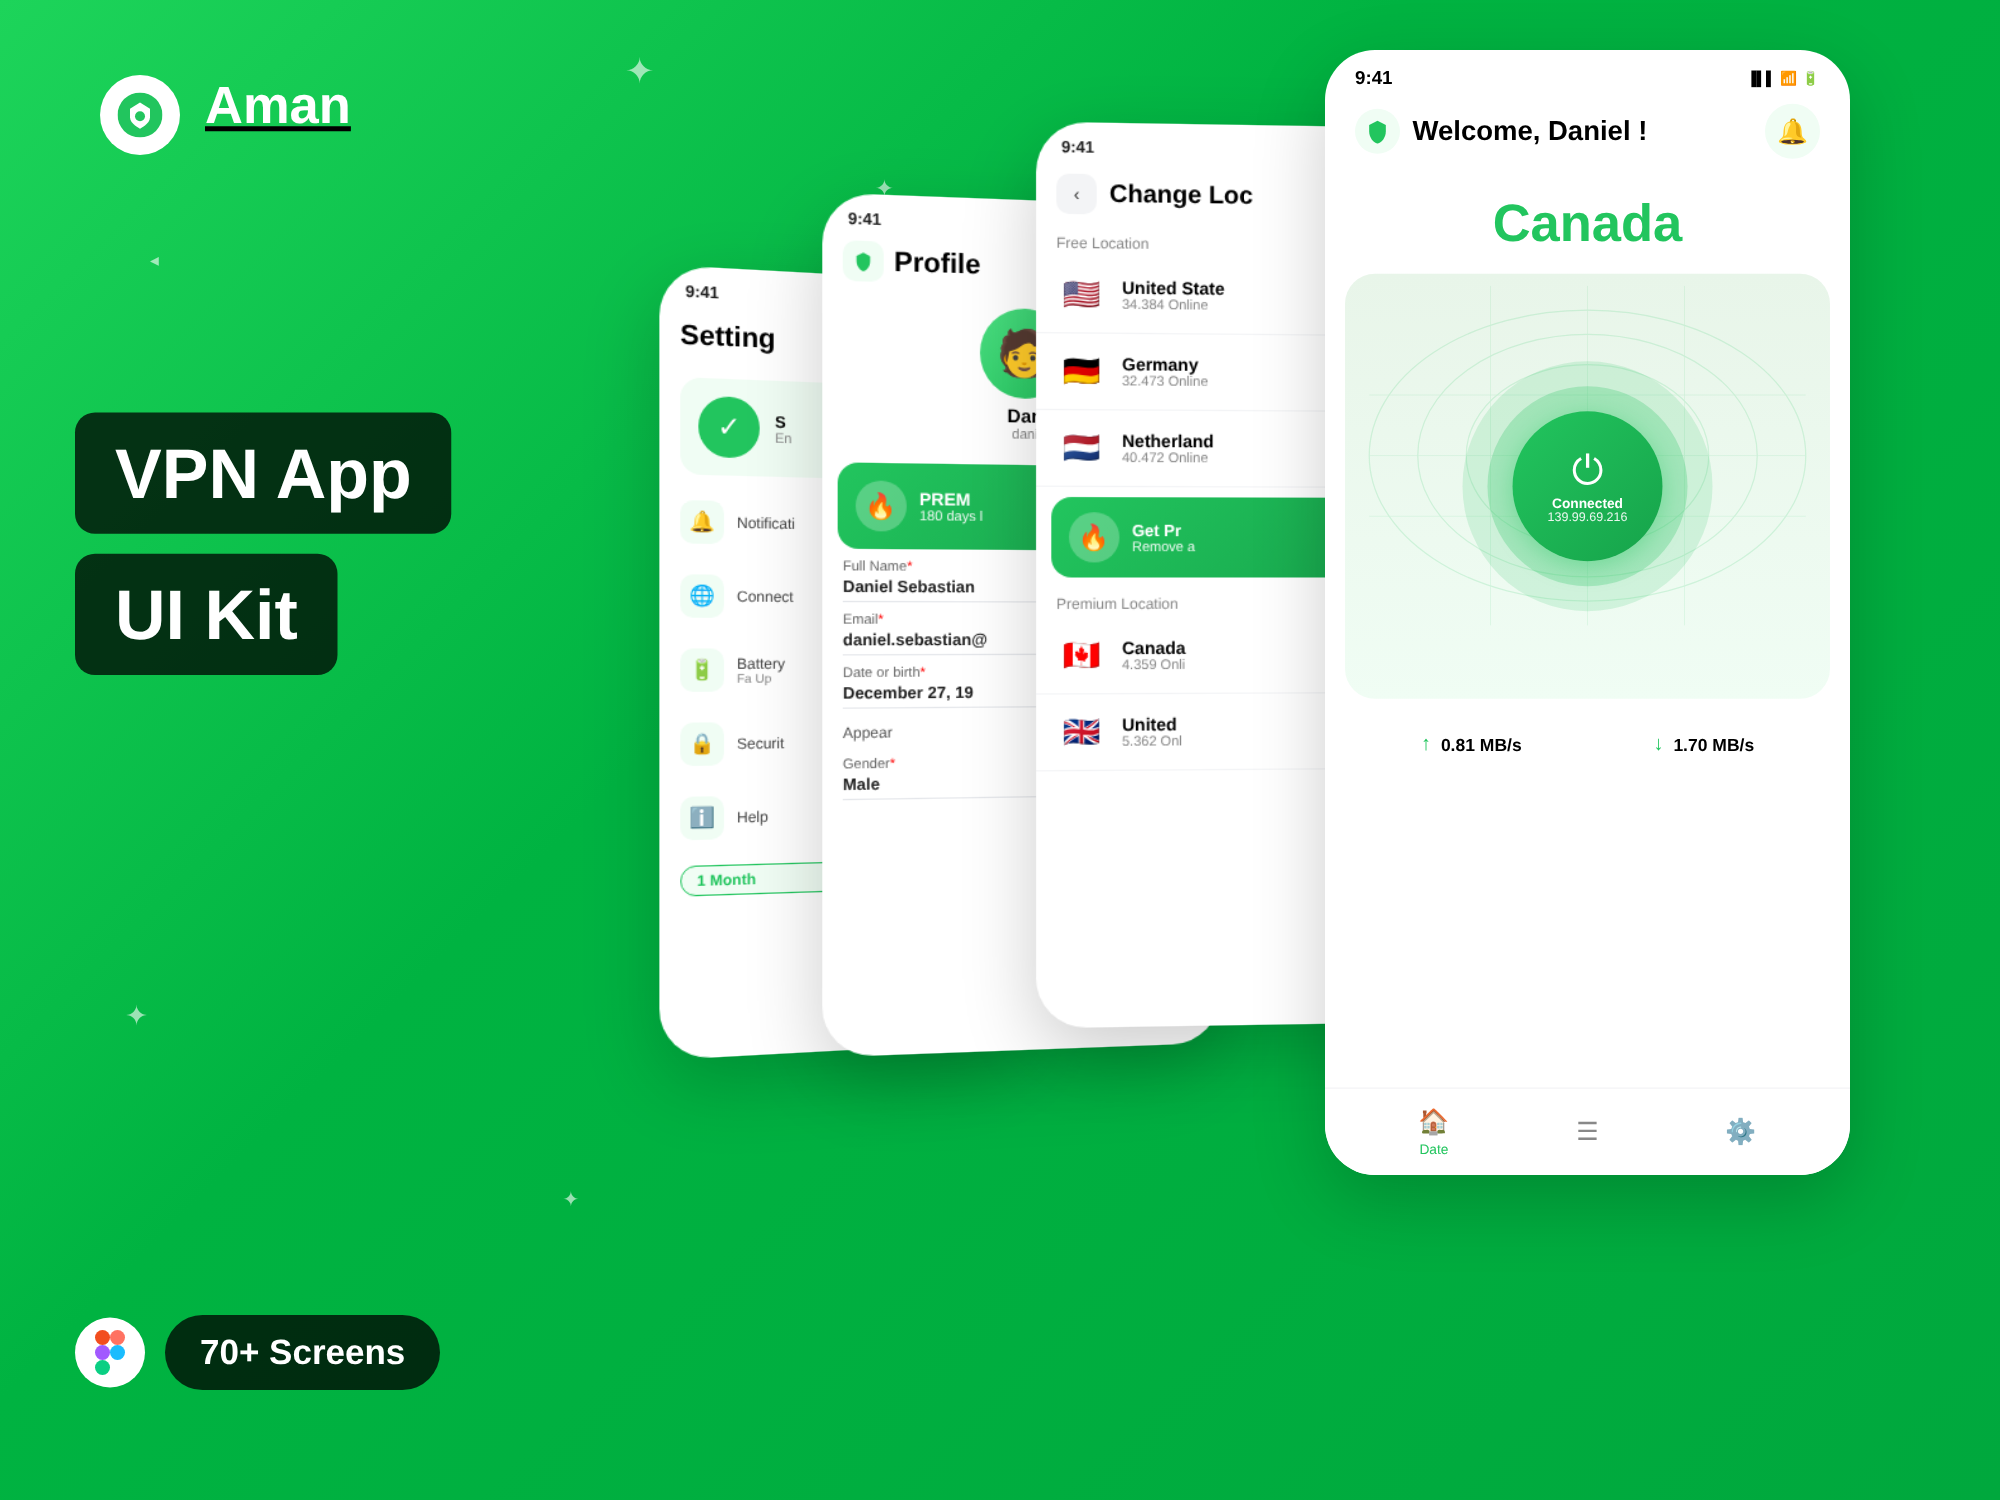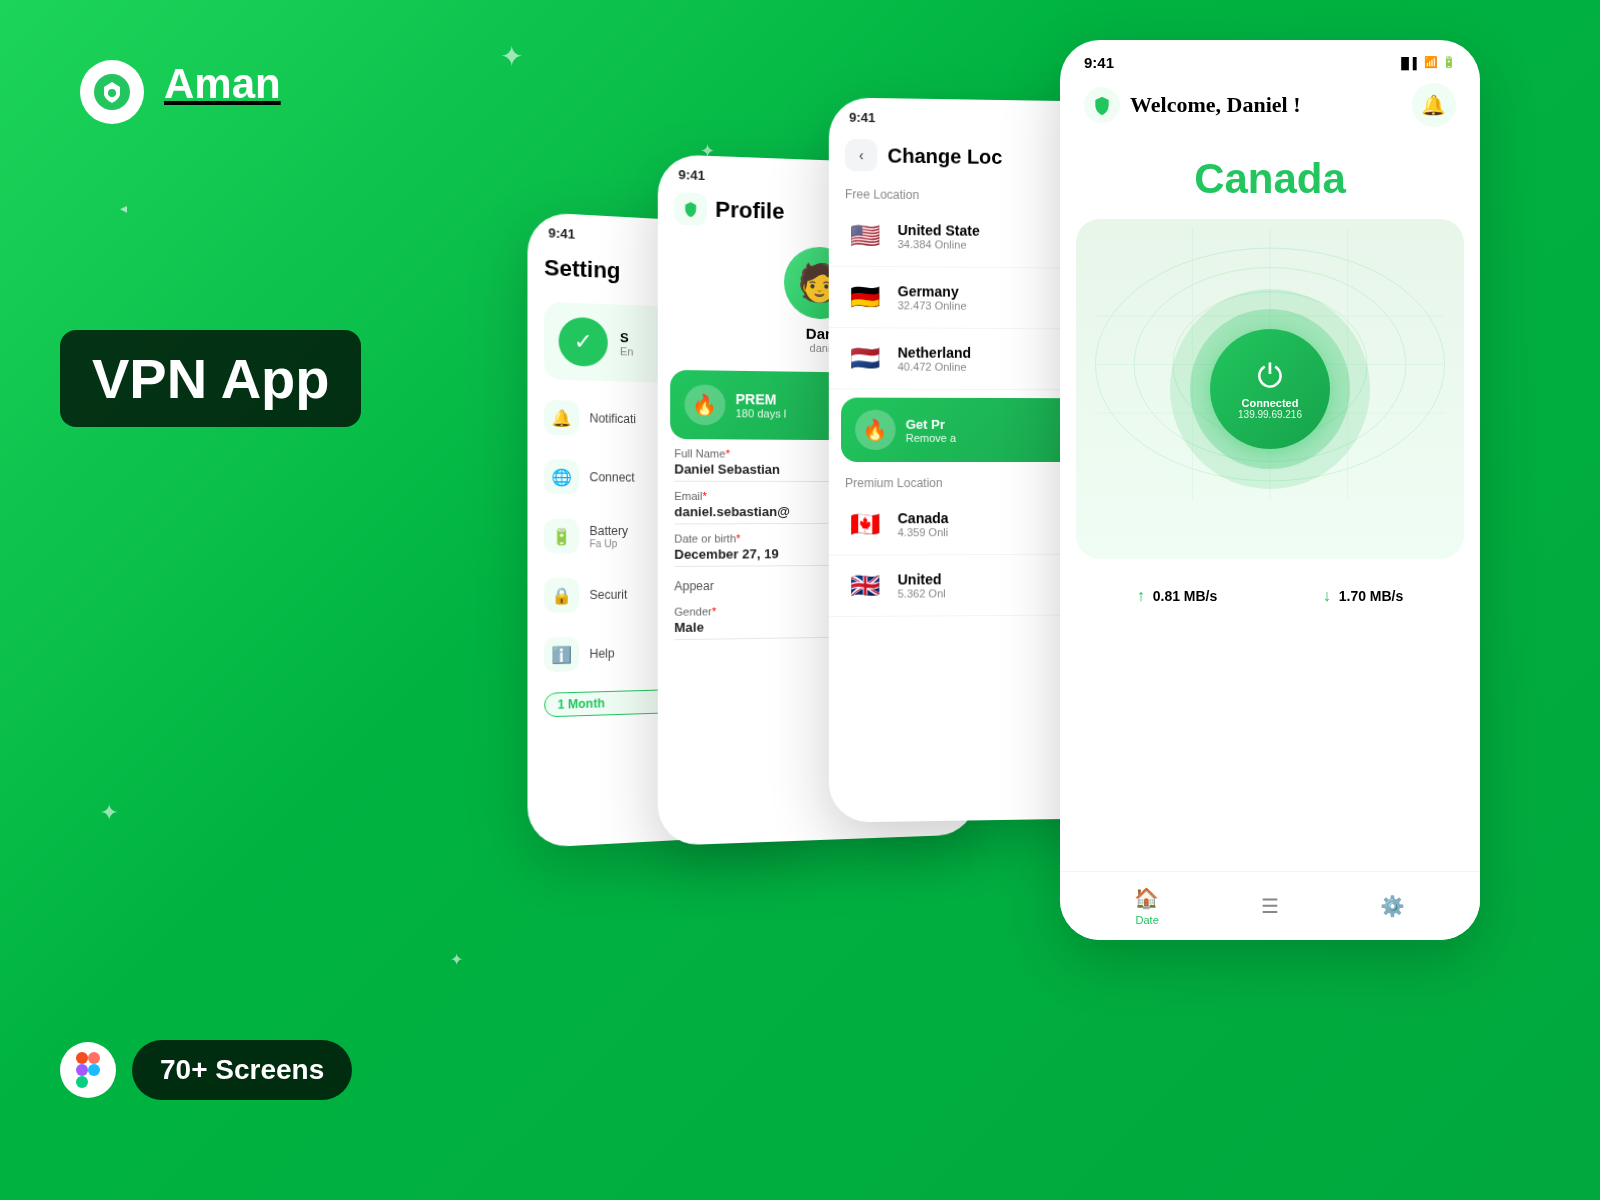--- a/index.html
+++ b/index.html
@@ -68,21 +68,21 @@
       font-size: 56px;
       font-weight: 800;
       padding: 16px 32px;
       border-radius: 16px;
       display: inline-block;
     }
 
     
     .figma-badge {
       position: absolute;
-      bottom: 100px;
+      bottom: 88px;
       left: 60px;
       display: flex;
       align-items: center;
       gap: 16px;
       margin-top: 35px;
     }
     .figma-icon {
       width: 56px;
       height: 56px;
       background: white;
@@ -371,21 +371,21 @@
       padding: 14px 24px 8px;
       font-size: 15px;
       font-weight: 600;
     }
     .home-header {
       display: flex;
       justify-content: space-between;
       align-items: center;
       padding: 4px 24px 12px;
     }
-    .home-greeting { font-size: 22px; font-weight: 700; font-family: Liberation Serif, serif; }
+    .home-greeting { font-size: 22px; font-weight: 700; }
     .bell-btn {
       width: 44px;
       height: 44px;
       background: #f0fdf4;
       border-radius: 50%;
       display: flex;
       align-items: center;
       justify-content: center;
       font-size: 20px;
       color: #22c55e;
@@ -525,20 +525,21 @@
       <circle cx="18" cy="18" r="18" fill="#22c55e"></circle>
       <path d="M18 8 L26 13 L26 20 C26 25 18 29 18 29 C18 29 10 25 10 20 L10 13 Z" fill="white"></path>
       <circle cx="18" cy="19" r="4" fill="#22c55e"></circle>
     </svg>
   </div>
   <span class="logo-text">Aman</span>
 </div>
 
 <div class="hero-text">
   <div class="hero-badge">VPN App</div><br>
+  <div class="hero-badge2">UI Kit</div>
 </div>
 
 <div class="figma-badge">
   <div class="figma-icon">
     <svg width="28" height="36" viewBox="0 0 56 84">
       <rect x="0" y="0" width="28" height="28" rx="14" fill="#F24E1E"></rect>
       <rect x="28" y="0" width="28" height="28" rx="14" fill="#FF7262"></rect>
       <rect x="0" y="28" width="28" height="28" rx="14" fill="#A259FF"></rect>
       <rect x="0" y="56" width="28" height="28" rx="14" fill="#0ACF83"></rect>
       <circle cx="42" cy="42" r="14" fill="#1ABCFE"></circle>

